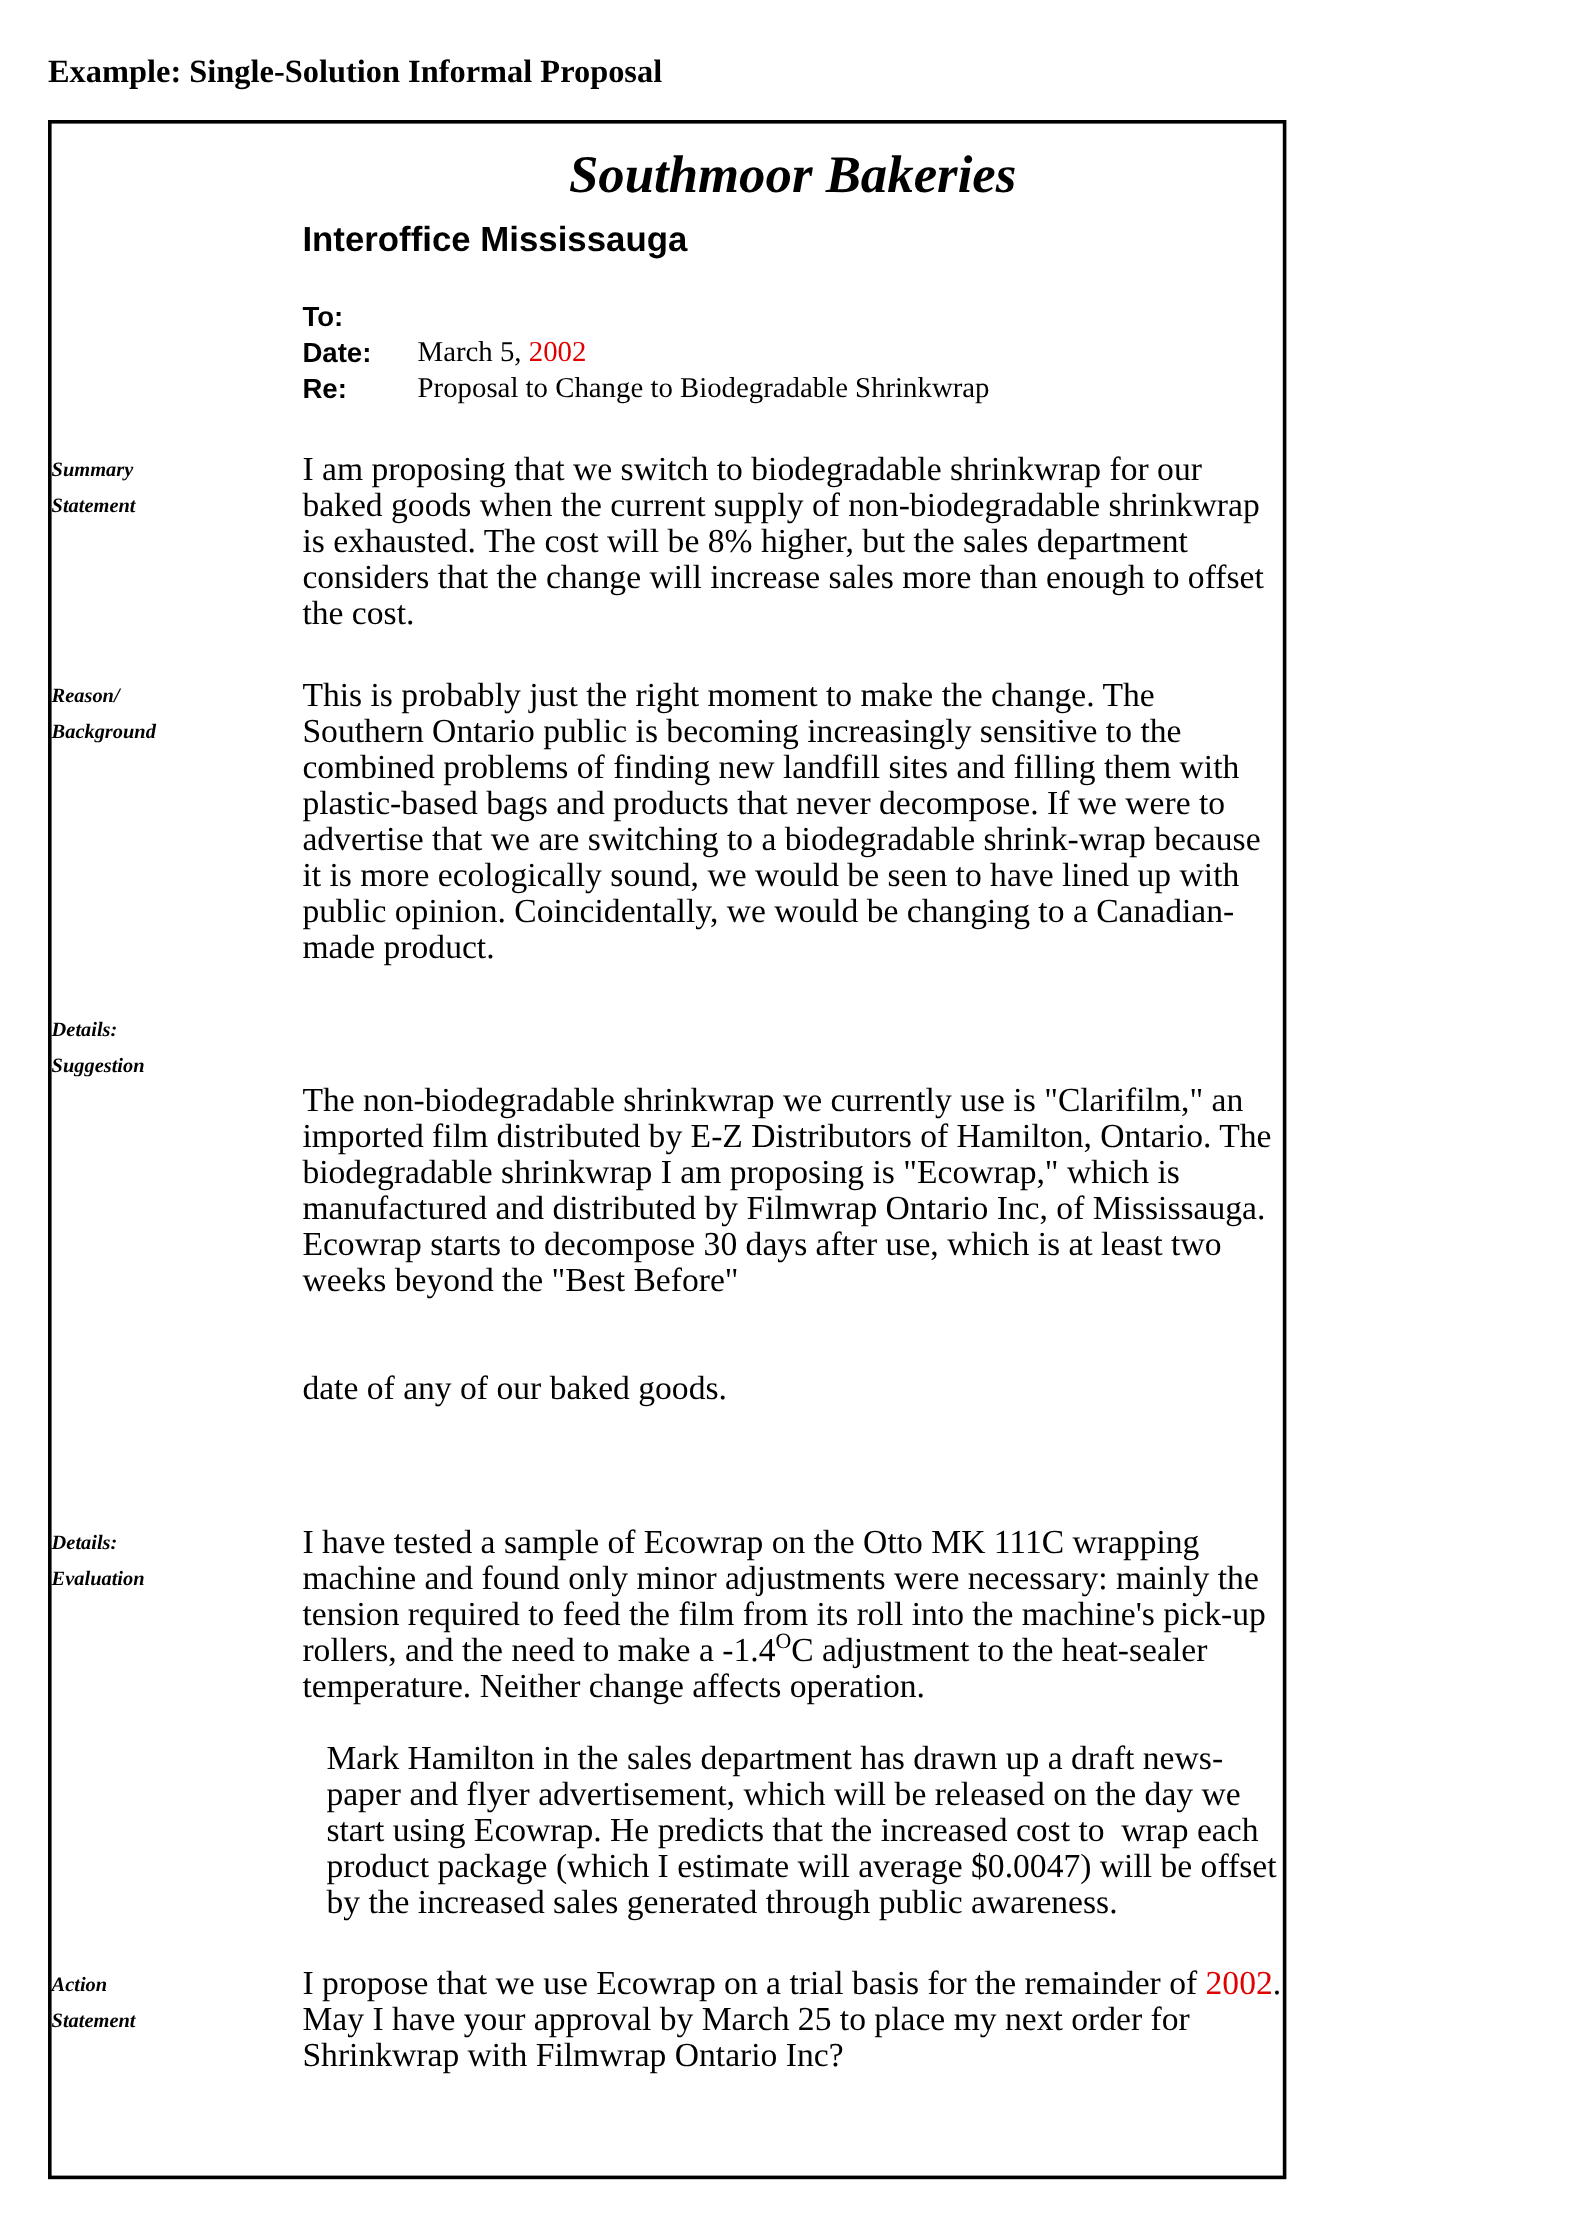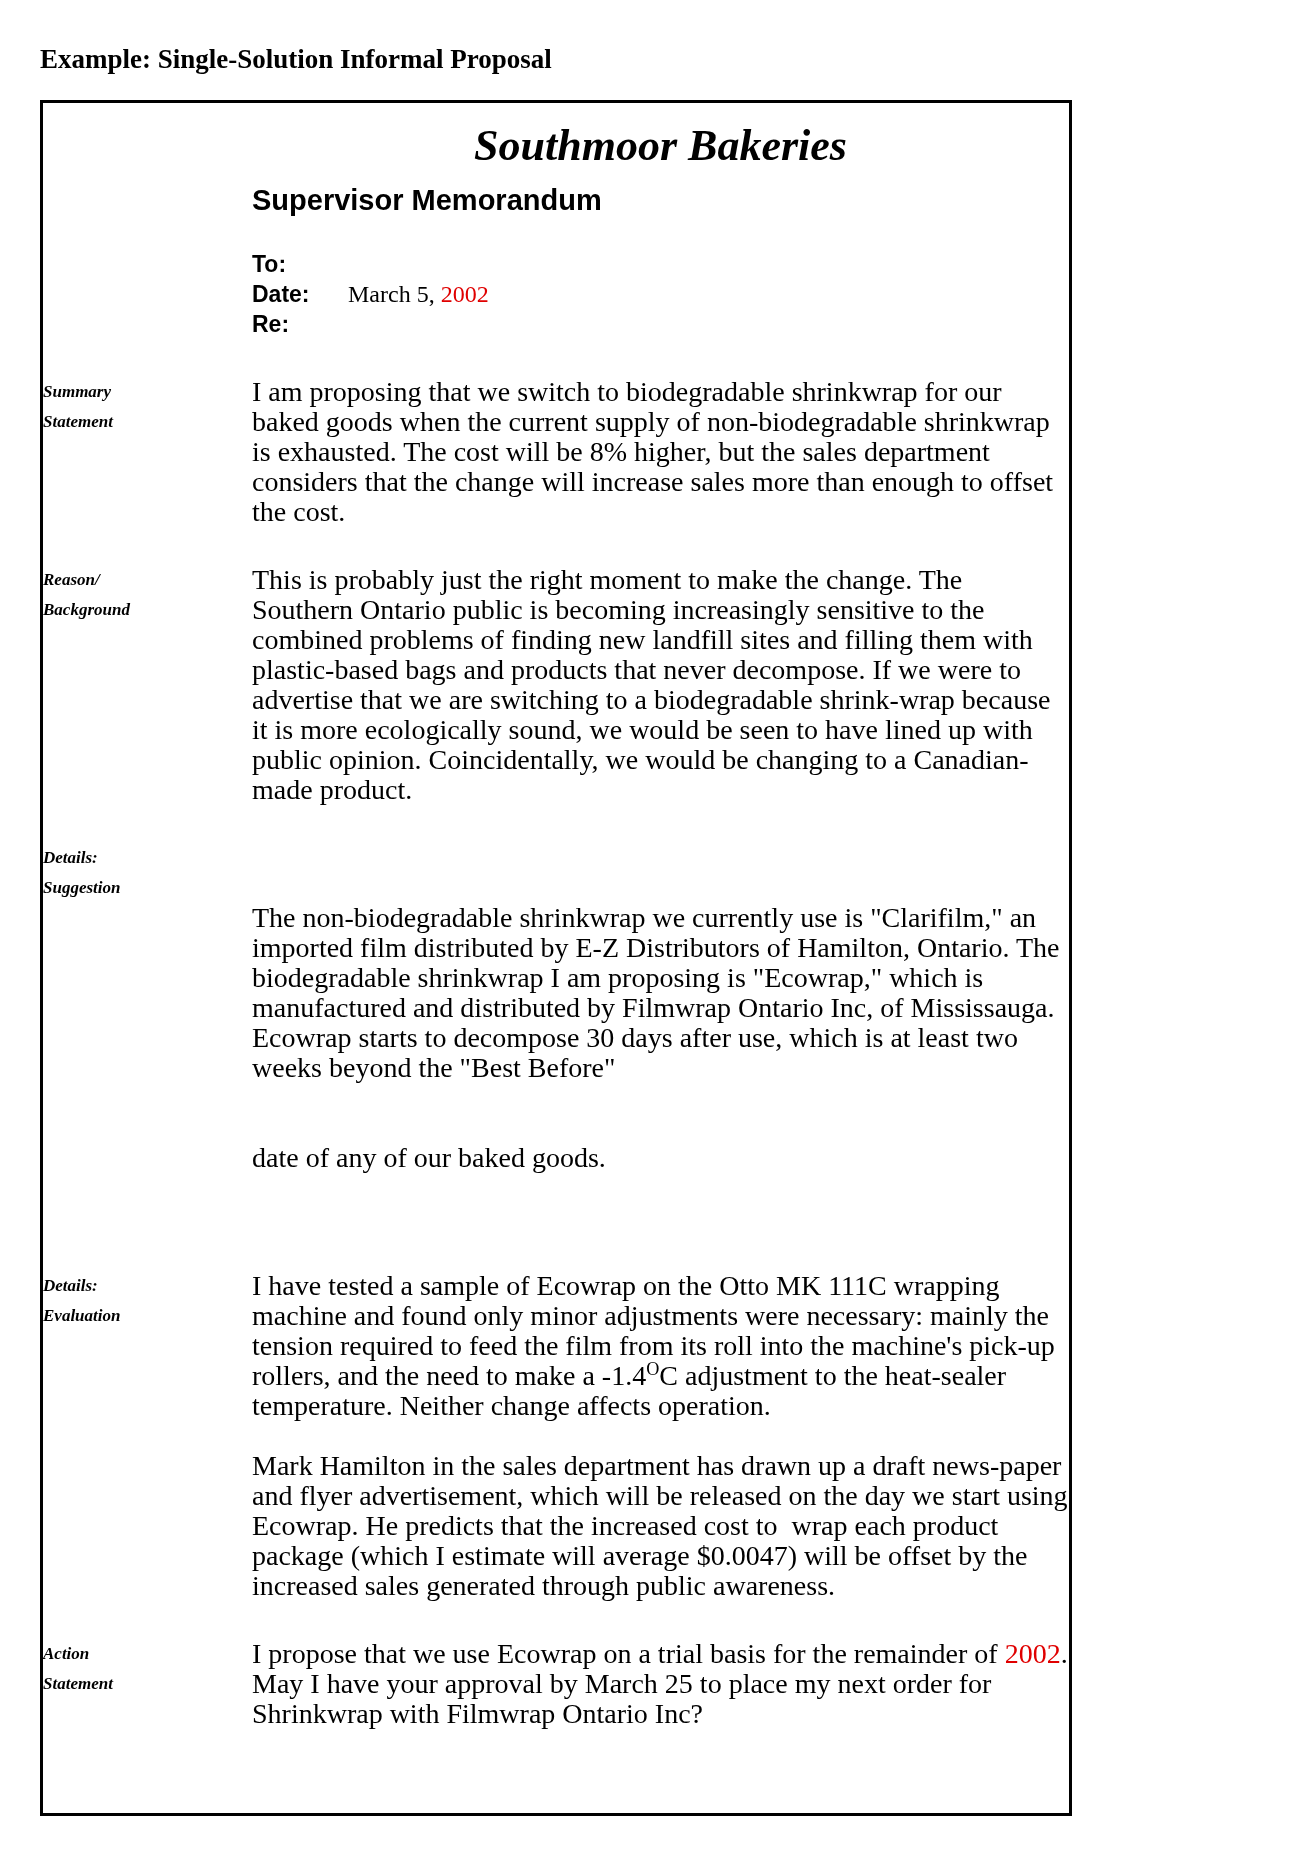--- a/index.html
+++ b/index.html
@@ -69,52 +69,53 @@
     font-weight: bold;
     font-style: italic;
     font-size: 17px;
     line-height: 30px;
   }
   .section-body {
     font-size: 28px;
     line-height: 30px;
   }
   .para { white-space: pre-wrap; }
-  .para + .para { margin-top: 30px; }
+  .para + .para { margin-top: 30px; margin-left: 20px; }
   .hard-line { white-space: pre-wrap; display: block; }
   .highlight { color: var(--highlight, #e00000); text-align: center; }
   .sup-o {
     font-size: 65%;
     vertical-align: super;
     line-height: 0;
   }
 </style>
 </head>
 <body>
 
 <div class="page-heading">Example: Single-Solution Informal Proposal</div>
 
 <div class="memo-box">
 
   <div class="row">
     <div></div>
     <div>
       <div class="company-title">Southmoor Bakeries</div>
-      <div class="doc-type">Supervisor Memorandum</div>
+      <div class="doc-type">Interoffice Mississauga</div>
 
       <div class="fields">
         <div class="field-row">
           <span class="field-label">To:</span>
         </div>
         <div class="field-row">
           <span class="field-label">Date:</span>
           <span class="field-value"><span>March 5, </span><span class="highlight">2002</span></span>
         </div>
         <div class="field-row">
           <span class="field-label">Re:</span>
+          <span class="field-value">Proposal to Change to Biodegradable Shrinkwrap</span>
         </div>
       </div>
     </div>
   </div>
 
   <div class="row section">
     <div class="section-label">
       <span>Summary</span><br>
       <span>Statement</span>
     </div>

